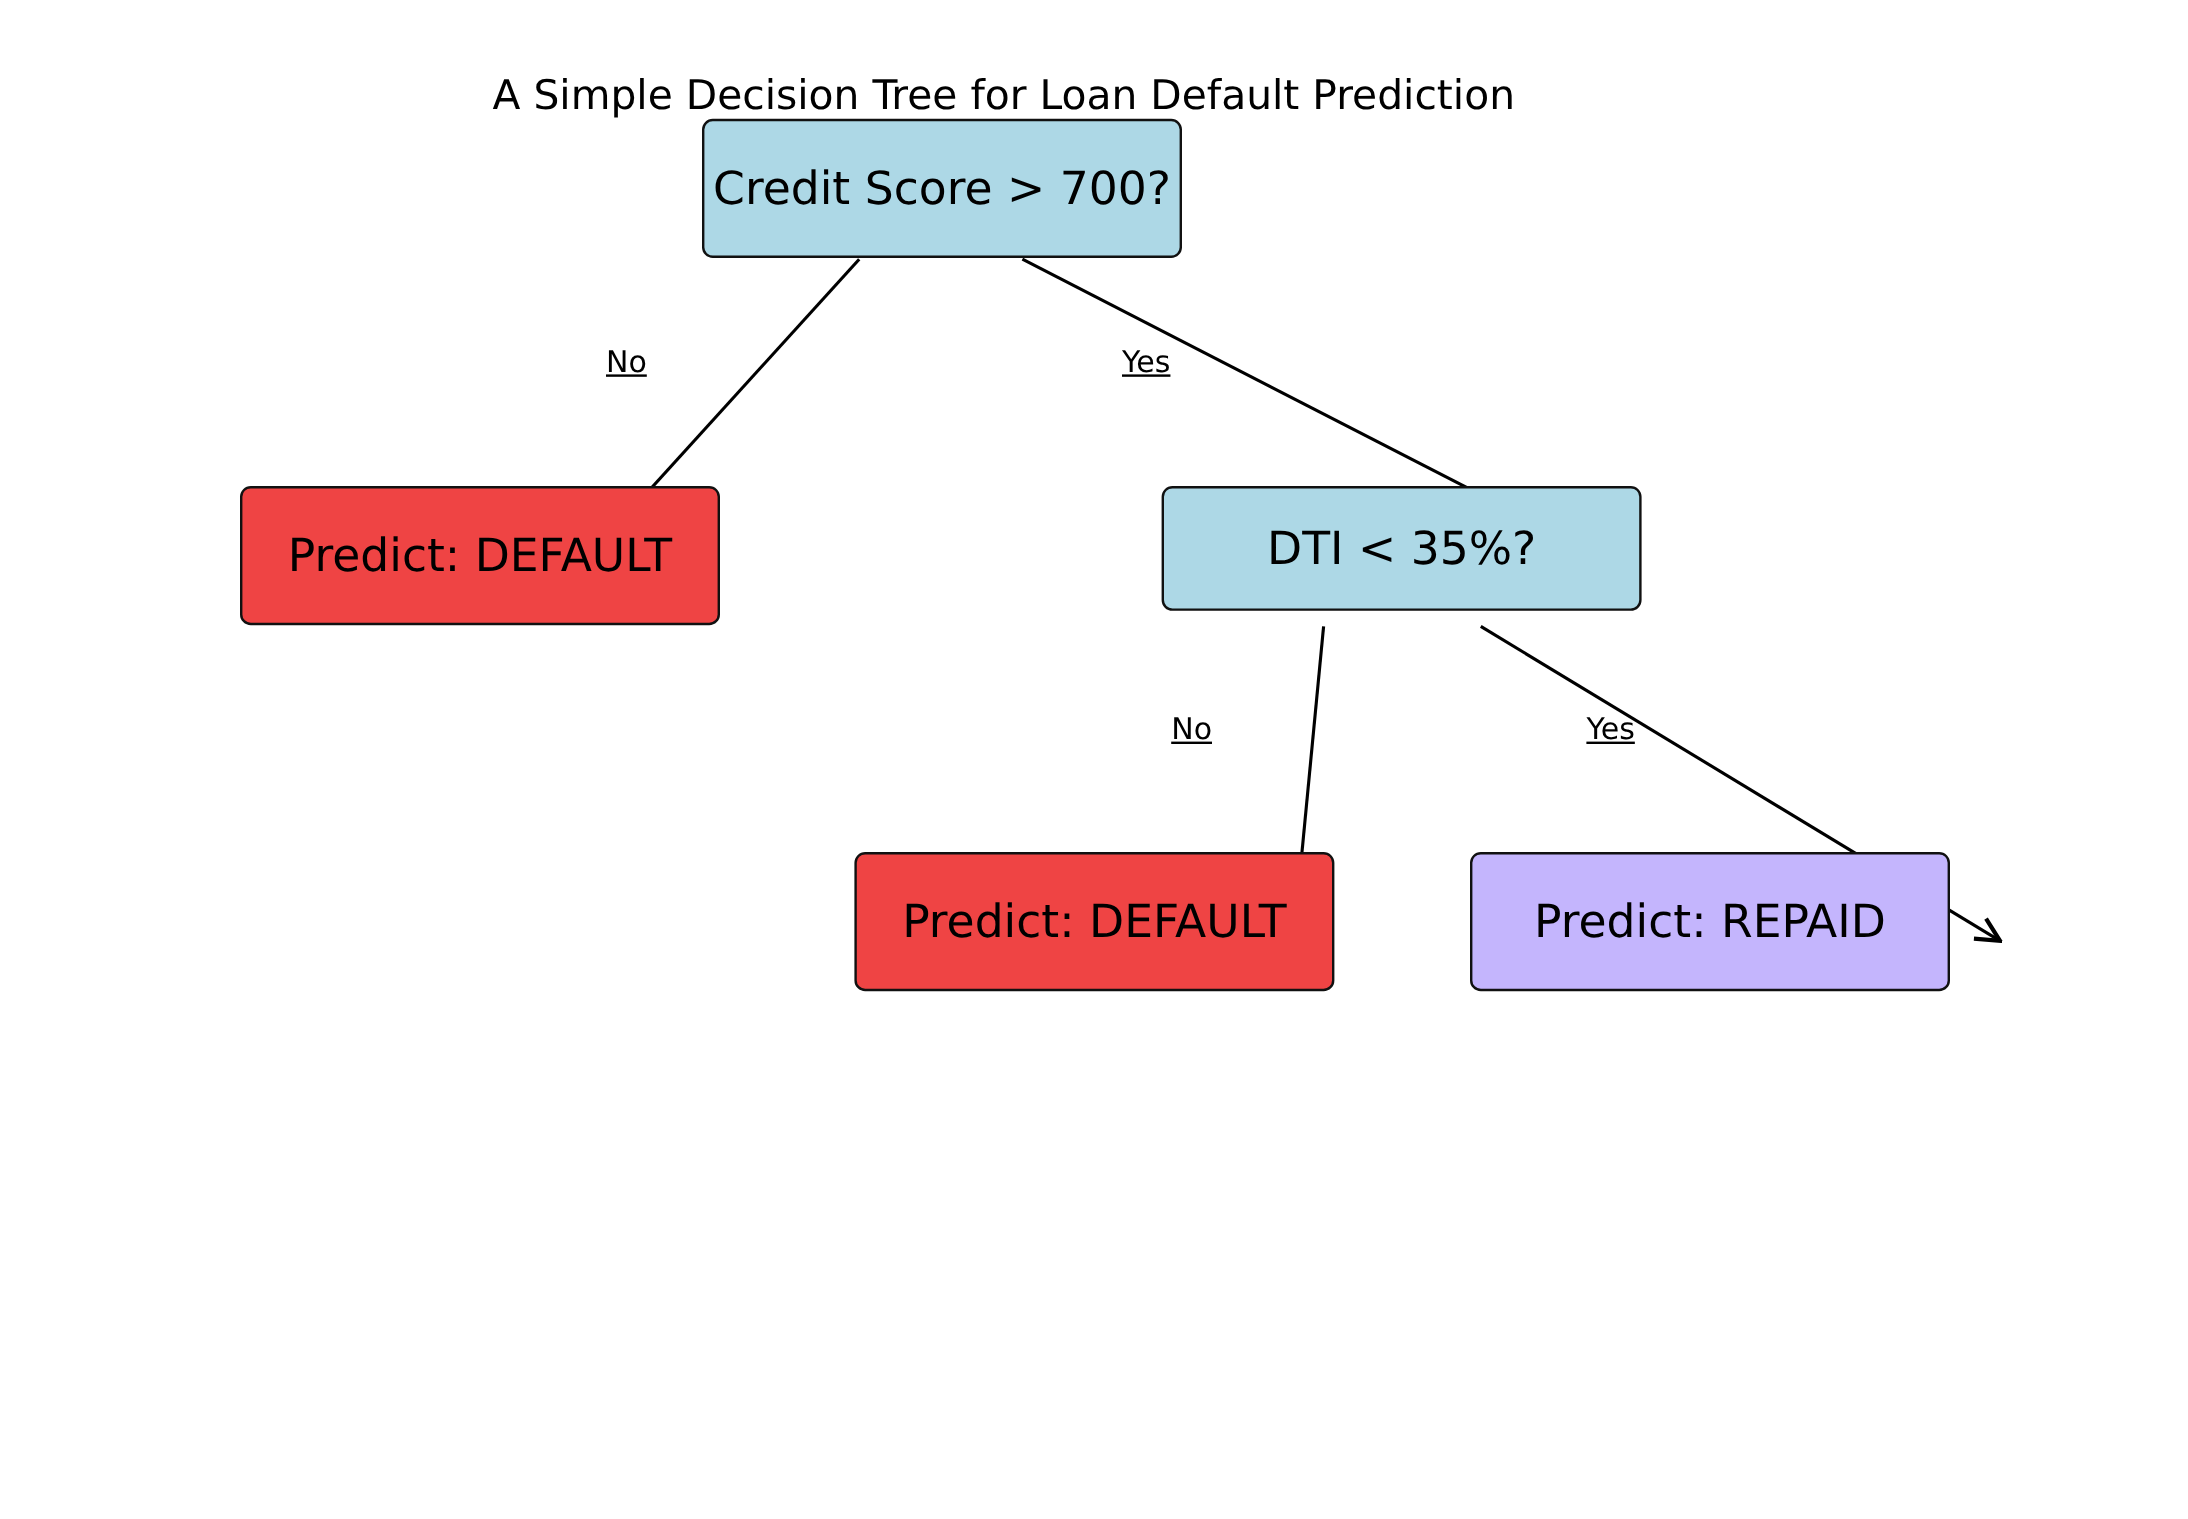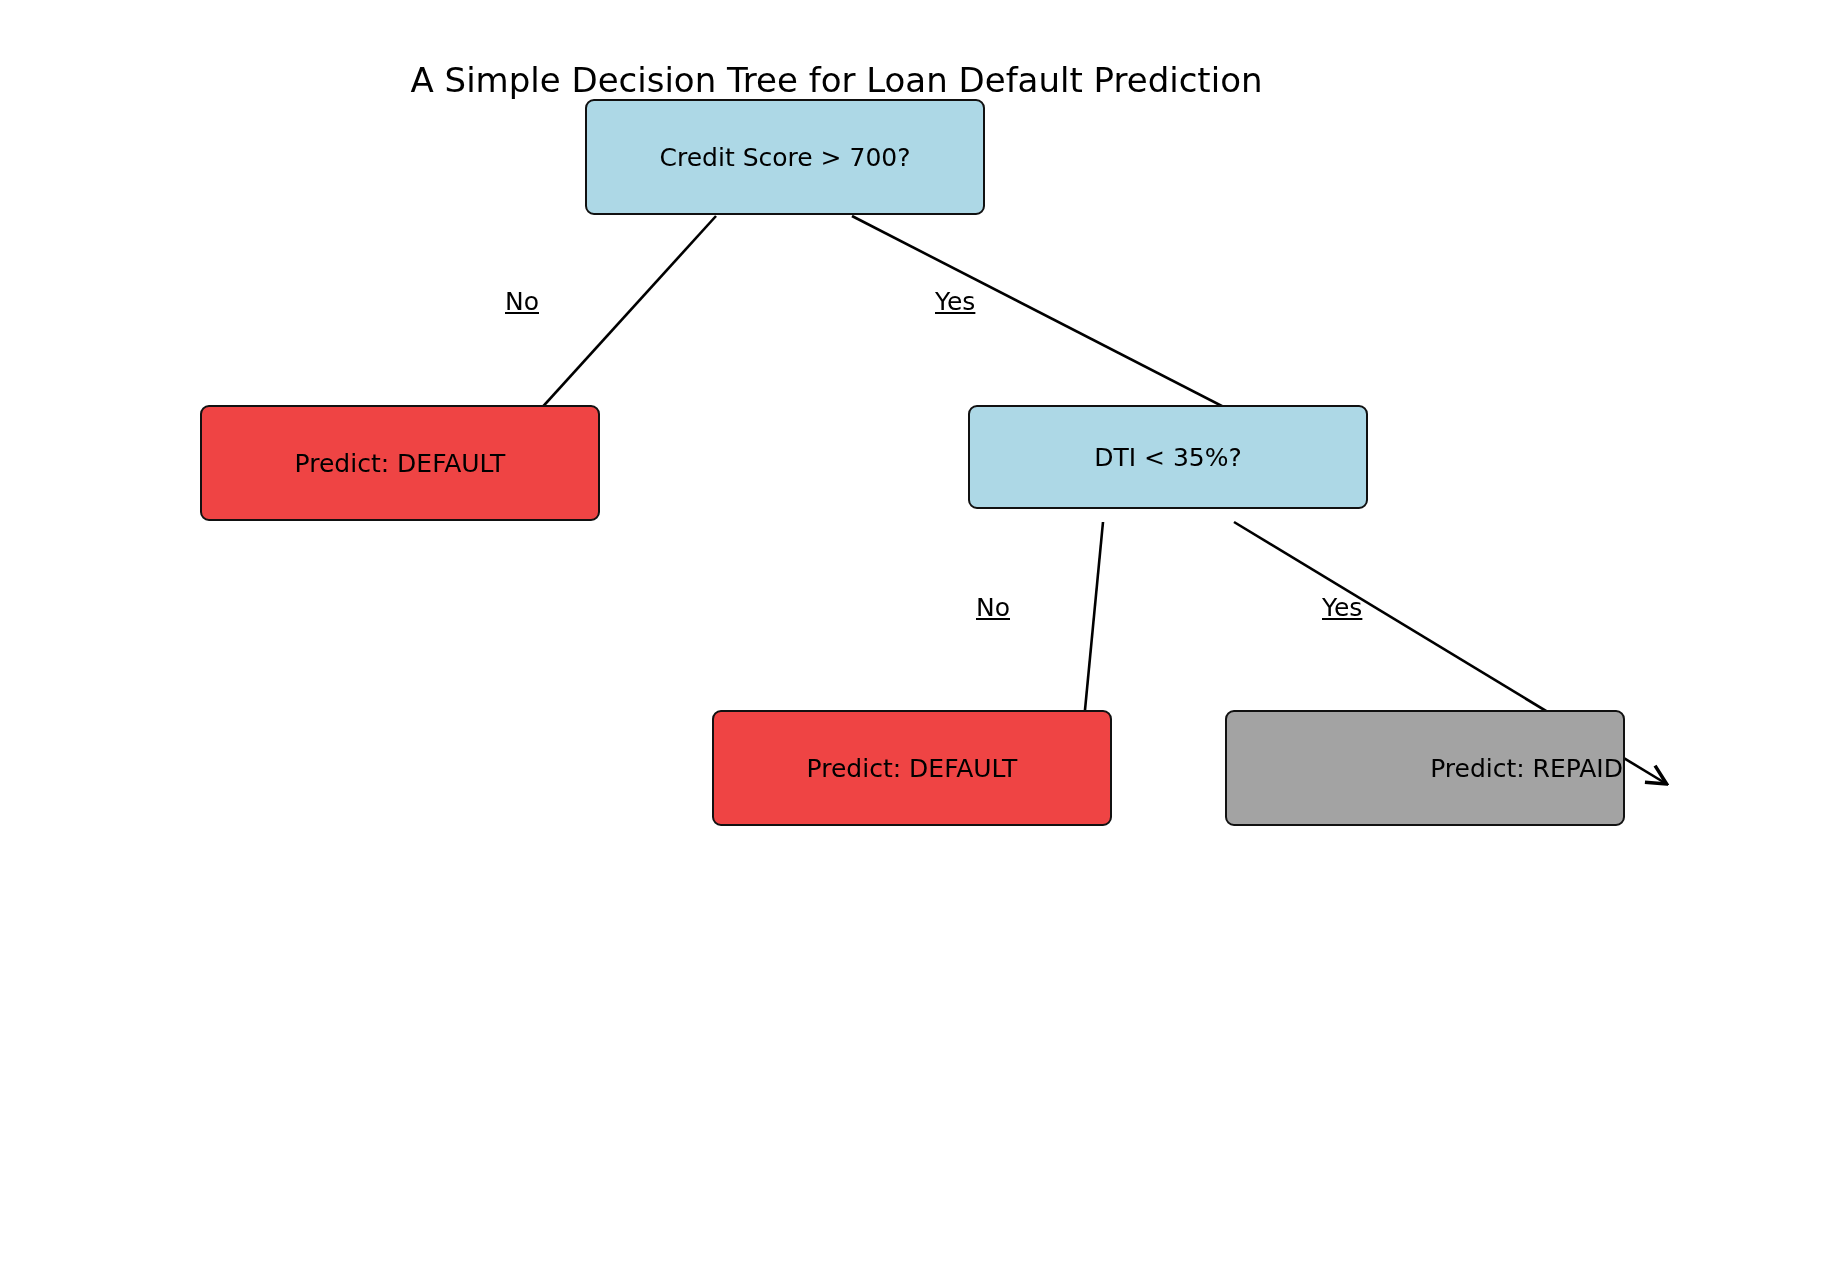--- a/index.html
+++ b/index.html
@@ -36,27 +36,27 @@
     overflow: visible;
   }
   .node {
     position: absolute;
     box-sizing: border-box;
     border: 2.6px solid #111111;
     border-radius: 9px;
     display: flex;
     align-items: center;
     justify-content: center;
-    font-size: 25px;
+    font-size: 38px;
     color: #000000;
     line-height: 1;
   }
   .node-decision { background: #add8e6; }
   .node-default  { background: #ef4444; }
-  .node-repaid   { background: #a3a3a3; justify-content: flex-end; }
+  .node-repaid   { background: #c4b5fd; }
   .node-label {
     pointer-events: none;
     white-space: nowrap;
   }
   .edge-label {
     position: absolute;
     font-size: 25px;
     color: #000000;
     white-space: nowrap;
     line-height: 1;

